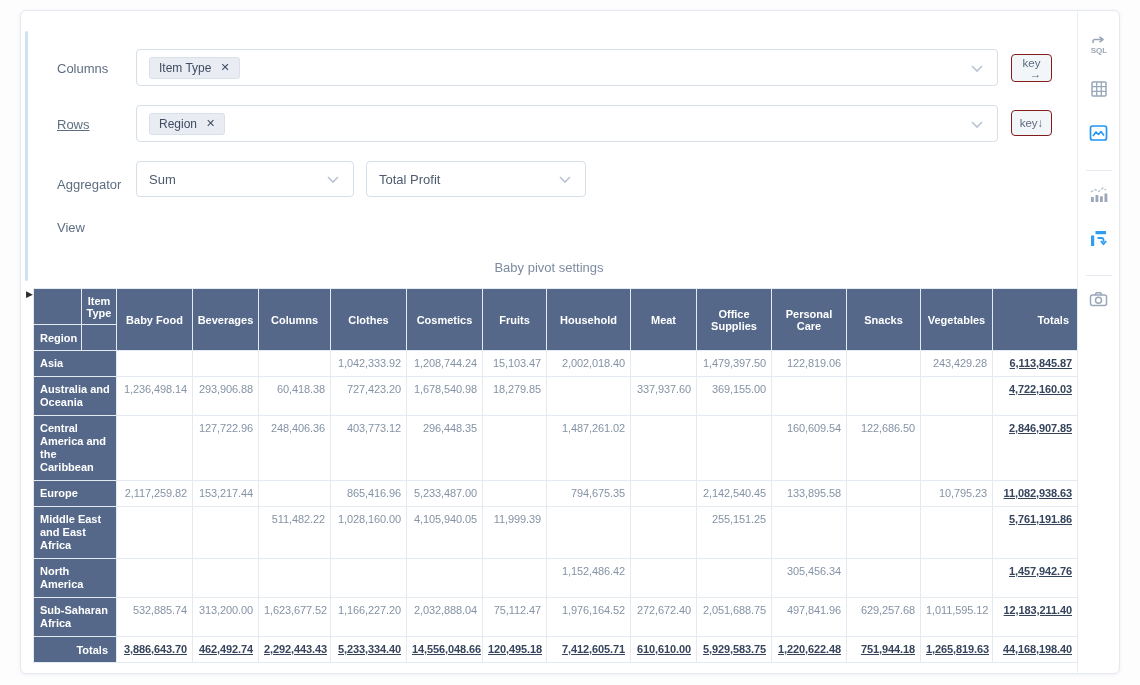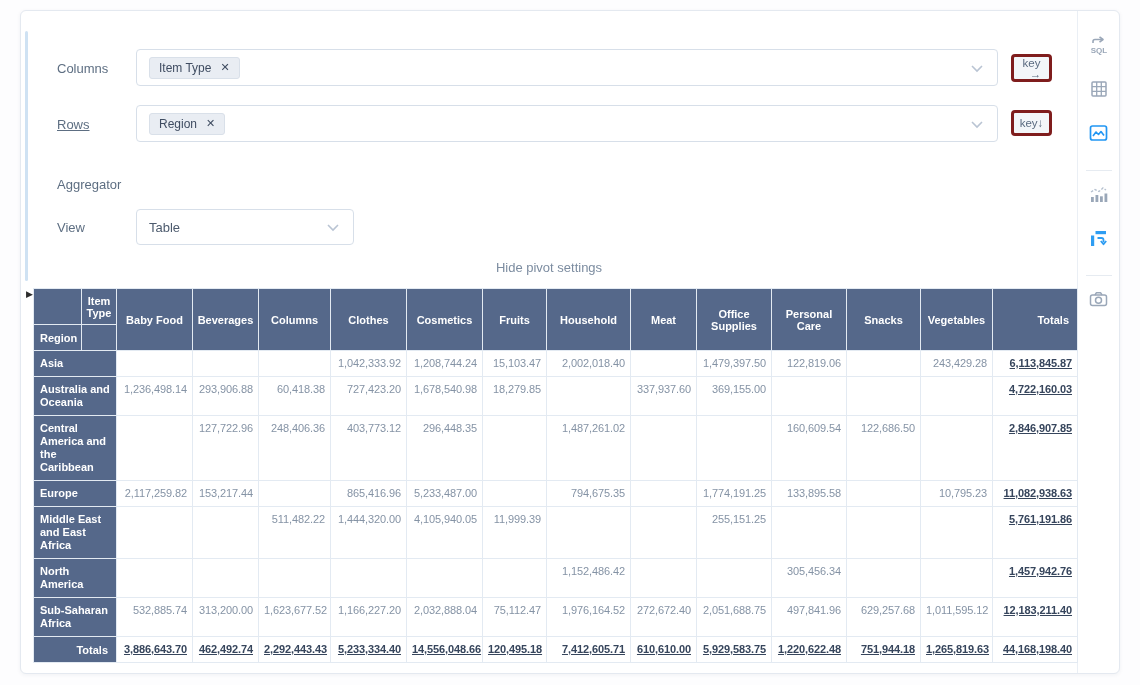--- a/index.html
+++ b/index.html
@@ -22,21 +22,21 @@
   .field-label { position:absolute; left:36px; font-size:13px; color:#5d6e82; }
   .select { position:absolute; background:#fff; border:1px solid #d7dfe9;
     border-radius:4px; display:flex; align-items:center; padding:0 12px;
     font-size:13px; color:#4d5b6e; }
   .select .chev { position:absolute; right:14px; top:50%; margin-top:-3px; }
   .tag { display:inline-flex; align-items:center; background:#e9edf3;
     border:1px solid #d9e0e9; border-radius:3px; padding:3px 9px;
     font-size:12px; color:#3f4c61; }
   .tag .x { margin-left:9px; font-size:11px; font-weight:bold; color:#3f4c61;
     cursor:pointer; }
-  .key-btn { position:absolute; background:#f3f6f9; border:3px solid #7f1d1d;
+  .key-btn { position:absolute; background:#f3f6f9; border:1px solid #7f1d1d;
     border-radius:4px; color:#5a6b80; font-size:11.5px; display:flex;
     align-items:center; justify-content:center; cursor:pointer; }
   .key-btn.stacked { flex-direction:column; line-height:11px; }
   .key-btn.stacked .arrow { margin-left:8px; line-height:10px; }
   .hide-link { position:absolute; left:0; width:1056px; text-align:center;
     font-size:13px; color:#7c8ca0; cursor:pointer; }
 
   
   .pivot-wrap { position:absolute; left:12px; top:277px; }
   .drag-handle { position:absolute; left:5px; top:279px; font-size:9px;
@@ -101,32 +101,40 @@
             <polyline points="1,1 6,6 11,1" fill="none" stroke="#b9c4d3" stroke-width="1.6"></polyline>
           </svg>
       </span>
     </div>
     <div class="key-btn" style="left:990px; top:99px; width:41px; height:26px;">
       <span>key</span>
       <span>↓</span>
     </div>
 
     <div class="field-label" style="top:166px;">Aggregator</div>
-
-    <div class="field-label" style="top:209px;">View</div>
-    <div class="select" style="left:115px; top:198px; width:218px; height:36px;">
-      <span>Table</span>
+    <div class="select" style="left:115px; top:150px; width:218px; height:36px;">
+      <span>Sum</span>
       <span class="chev">
         <svg width="12" height="8" viewBox="0 0 12 8">
             <polyline points="1,1 6,6 11,1" fill="none" stroke="#b9c4d3" stroke-width="1.6"></polyline>
           </svg>
       </span>
     </div>
-
-    <div class="hide-link" style="top:249px;">Hide pivot settings</div>
+    <div class="select" style="left:345px; top:150px; width:220px; height:36px;">
+      <span>Total Profit</span>
+      <span class="chev">
+        <svg width="12" height="8" viewBox="0 0 12 8">
+            <polyline points="1,1 6,6 11,1" fill="none" stroke="#b9c4d3" stroke-width="1.6"></polyline>
+          </svg>
+      </span>
+    </div>
+
+    <div class="field-label" style="top:209px;">View</div>
+
+    <div class="hide-link" style="top:249px;">Baby pivot settings</div>
 
     <div class="drag-handle">▶</div>
 
     <div class="pivot-wrap">
       <table class="pvt">
         <colgroup>
           <col style="width:48px">
             <col style="width:35px">
           <col style="width:76px">
             <col style="width:66px">
@@ -217,32 +225,32 @@
             <tr>
               <th class="pvt-row-label" colspan="2">Europe</th>
               <td class="pvt-val">2,117,259.82</td>
               <td class="pvt-val">153,217.44</td>
               <td class="pvt-val"></td>
               <td class="pvt-val">865,416.96</td>
               <td class="pvt-val">5,233,487.00</td>
               <td class="pvt-val"></td>
               <td class="pvt-val">794,675.35</td>
               <td class="pvt-val"></td>
-              <td class="pvt-val">1,774,191.25</td>
+              <td class="pvt-val">2,142,540.45</td>
               <td class="pvt-val">133,895.58</td>
               <td class="pvt-val"></td>
               <td class="pvt-val">10,795.23</td>
               <td class="pvt-total">11,082,938.63</td>
             </tr>
             <tr>
               <th class="pvt-row-label" colspan="2">Middle East and East Africa</th>
               <td class="pvt-val"></td>
               <td class="pvt-val"></td>
               <td class="pvt-val">511,482.22</td>
-              <td class="pvt-val">1,444,320.00</td>
+              <td class="pvt-val">1,028,160.00</td>
               <td class="pvt-val">4,105,940.05</td>
               <td class="pvt-val">11,999.39</td>
               <td class="pvt-val"></td>
               <td class="pvt-val"></td>
               <td class="pvt-val">255,151.25</td>
               <td class="pvt-val"></td>
               <td class="pvt-val"></td>
               <td class="pvt-val"></td>
               <td class="pvt-total">5,761,191.86</td>
             </tr>

